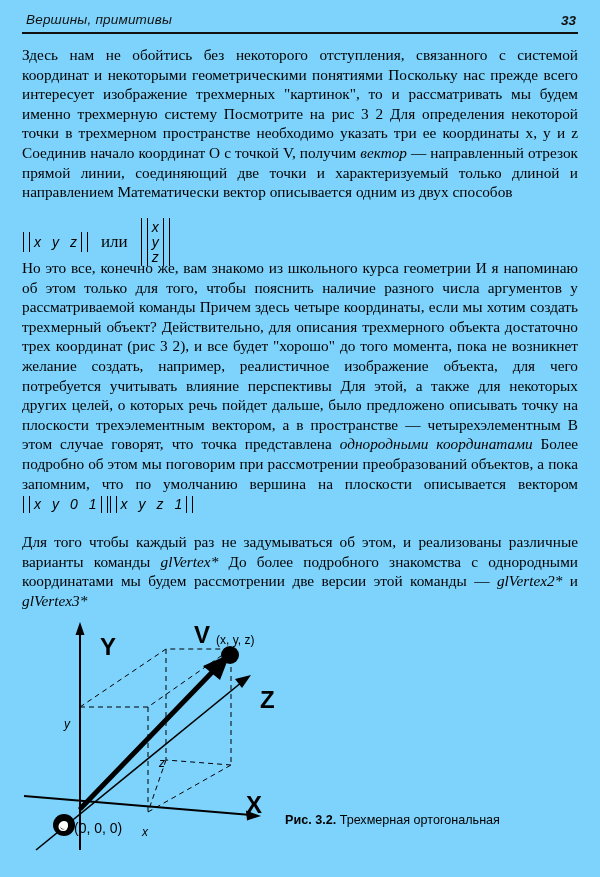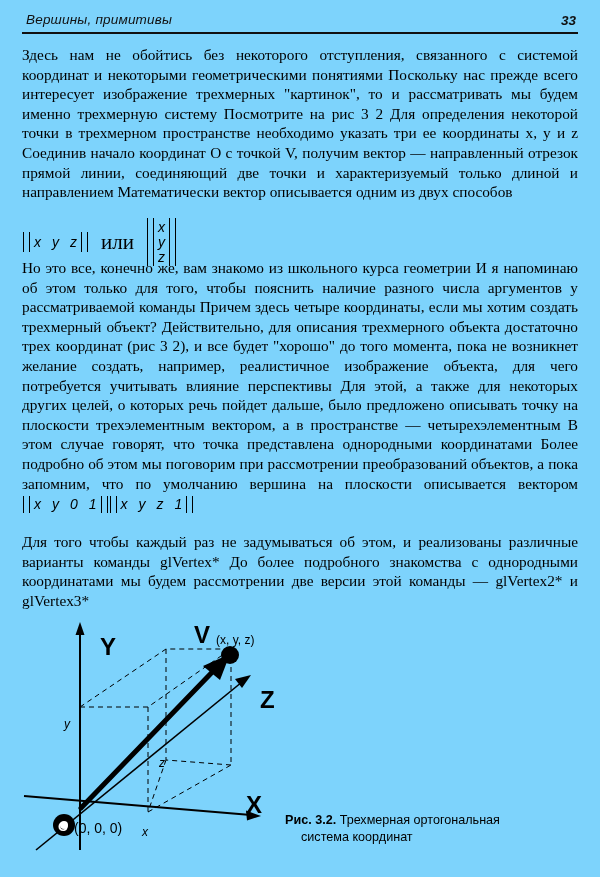--- a/index.html
+++ b/index.html
@@ -62,21 +62,21 @@
   }
   p.para {
     margin: 0;
     font-size: 15.3px;
     line-height: 19.6px;
     text-align: justify;
     text-justify: inter-word;
     font-family: "Liberation Serif", serif;
     hyphens: manual;
   }
-  .ital { }
+  .ital { font-style: italic; }
 
   
   .vec {
     display: inline-flex;
     align-items: center;
     vertical-align: middle;
     font-family: "Liberation Sans", sans-serif;
     font-style: italic;
     font-size: 14px;
   }
@@ -107,21 +107,21 @@
     left: 22px;
     display: flex;
     align-items: center;
     gap: 10px;
     font-family: "Liberation Sans", sans-serif;
     font-size: 14px;
   }
   .formula-row .word {
     font-family: "Liberation Serif", serif;
     font-style: normal;
-    font-size: 21px;
+    font-size: 17px;
     padding: 0 2px;
   }
 
   
   .figure {
     position: absolute;
     left: 18px;
     top: 600px;
     width: 290px;
     height: 255px;
@@ -257,16 +257,15 @@
       <text x="56" y="233" font-family="Liberation Sans, sans-serif" font-size="14" fill="#000">(0, 0, 0)</text>
 
       <text x="46" y="128" font-family="Liberation Sans, sans-serif" font-size="12" font-style="italic" fill="#000">y</text>
       <text x="124" y="236" font-family="Liberation Sans, sans-serif" font-size="12" font-style="italic" fill="#000">x</text>
       <text x="141" y="167" font-family="Liberation Sans, sans-serif" font-size="12" font-style="italic" fill="#000">z</text>
     </svg>
   </div>
 
   <div class="caption">
     <span><b>Рис. 3.2.</b><span> Трехмерная ортогональная</span></span>
-    <span class="cap-line2">система координат</span>
   </div>
 
 </div>
 
 </body></html>

